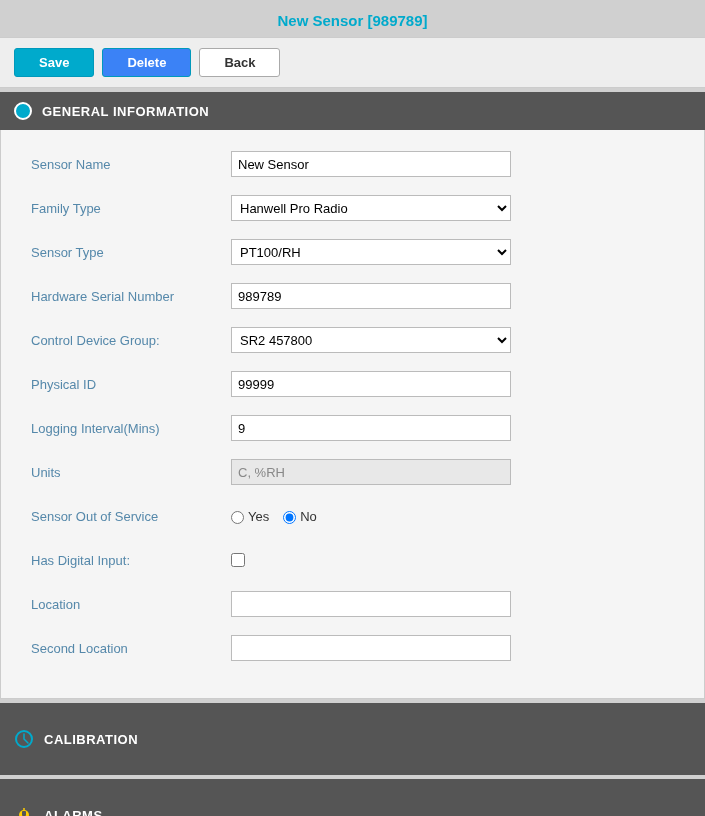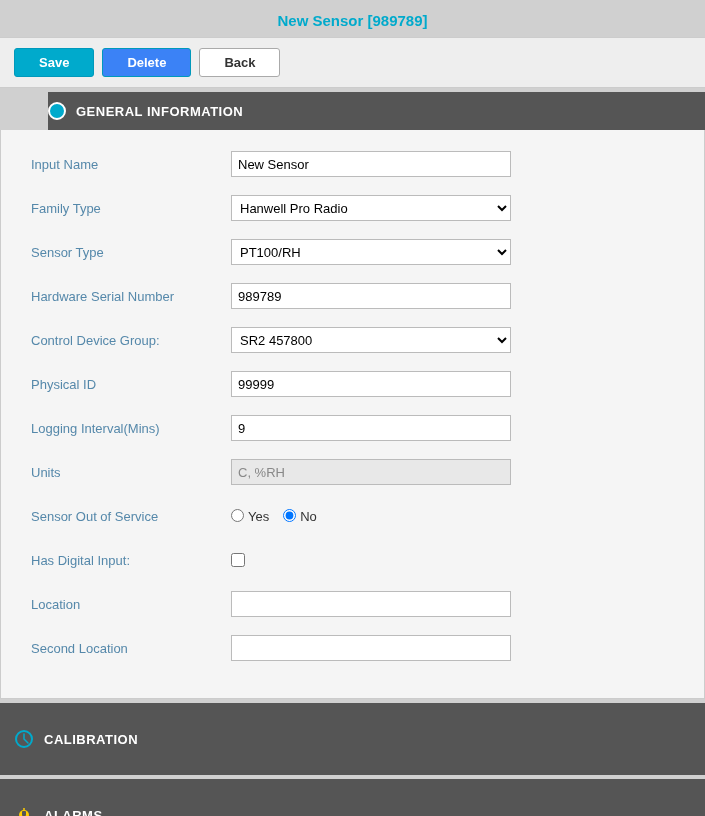--- a/index.html
+++ b/index.html
@@ -52,29 +52,28 @@
 
     .btn-back {
       background: #fff;
       color: #333;
       border-color: #aaa;
     }
 
     .section-header {
       background: #555555;
       color: #ffffff;
-      padding: 10px 0;
+      padding: 10px 14px;
       display: flex;
       align-items: center;
       gap: 10px;
       font-size: 13px;
       font-weight: bold;
       letter-spacing: 0.5px;
       margin-top: 4px;
-      margin-left: 48px;
     }
 
     .section-icon {
       width: 20px;
       height: 20px;
       display: inline-flex;
       align-items: center;
       justify-content: center;
       flex-shrink: 0;
     }
@@ -129,21 +128,21 @@
     }
 
     .radio-group {
       display: flex;
       gap: 14px;
       align-items: center;
     }
 
     .radio-group label {
       display: flex;
-      align-items: flex-start;
+      align-items: flex-end;
       gap: 4px;
       color: #333;
       cursor: pointer;
     }
 
     .checkbox-container {
       display: flex;
       align-items: center;
     }
 
@@ -190,21 +189,21 @@
 </div>
 
 <div class="section-header">
   <div class="icon-circle"></div>
   <span>GENERAL INFORMATION</span>
 </div>
 
 <div class="section-content">
 
   <div class="form-row">
-    <div class="form-label">Input Name</div>
+    <div class="form-label">Sensor Name</div>
     <div class="form-control">
       <input type="text" value="New Sensor" style="">
     </div>
   </div>
 
   <div class="form-row">
     <div class="form-label">Family Type</div>
     <div class="form-control">
       <select>
         <option>Hanwell Pro Radio</option>

